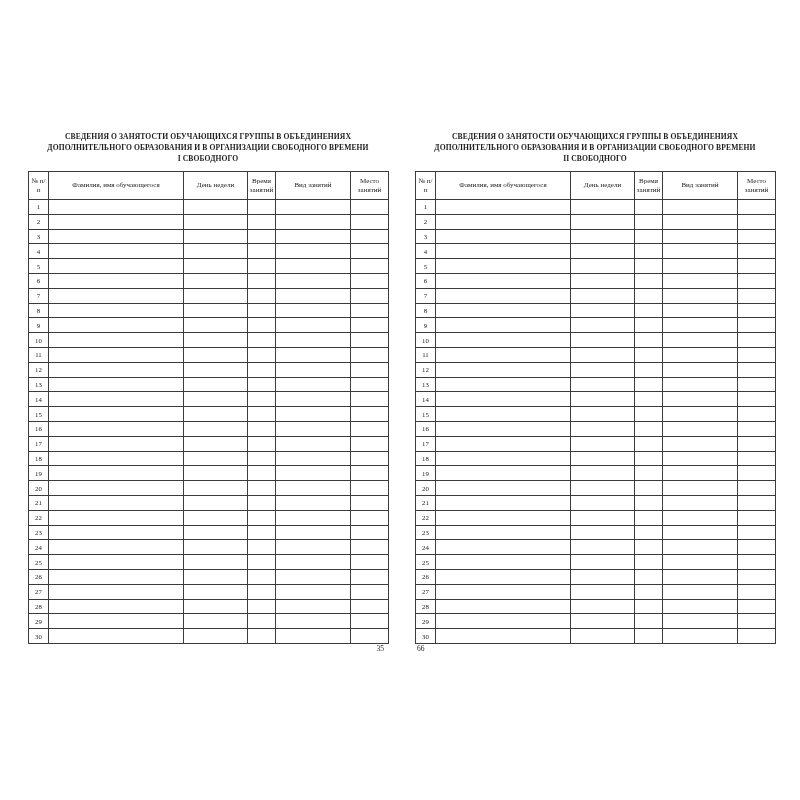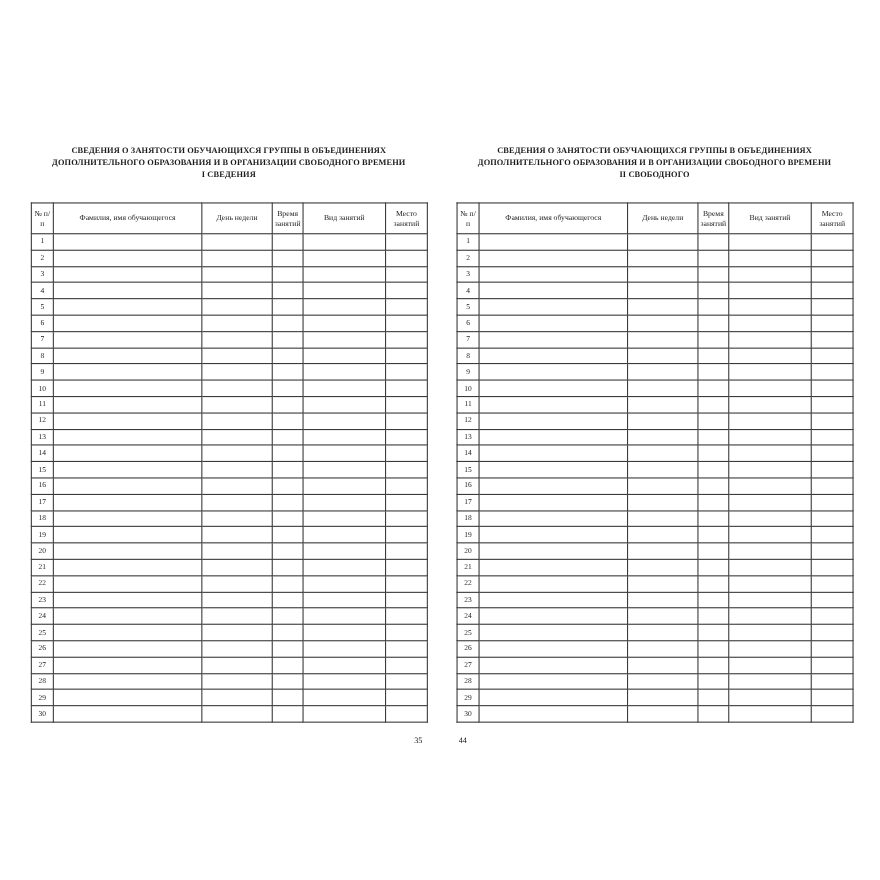--- a/index.html
+++ b/index.html
@@ -14,21 +14,21 @@
   .spread { position: absolute; inset: 0; }
   .page { position: absolute; top: 131px; width: 360px; }
   .page.left  { left: 28px; }
   .page.right { left: 415px; }
   .title {
     text-align: center;
     font-weight: bold;
     font-size: 7.6px;
     line-height: 11px;
     height: 33px;
-    margin-bottom: 20px;
+    margin-bottom: 7px;
     letter-spacing: 0.1px;
   }
   table.journal {
     border-collapse: collapse;
     table-layout: fixed;
     width: 360px;
   }
   table.journal th, table.journal td {
     border-left: 1px solid #3c3c3c;
     border-right: 1px solid #3c3c3c;
@@ -55,36 +55,36 @@
   }
   table.journal tbody td.num { text-align: center; }
   .col-num    { width: 20px; }
   .col-name   { width: 135px; }
   .col-day    { width: 64px; }
   .col-time   { width: 28px; }
   .col-kind   { width: 75px; }
   .col-place  { width: 38px; }
   .pagenum {
     font-size: 7.5px;
-    margin-top: 11px;
+    margin-top: 0;
     height: 10px;
   }
   .pagenum.right-align { text-align: right; padding-right: 4px; }
   .pagenum.left-align  { text-align: left;  padding-left: 2px; }
 </style>
 </head>
 <body>
 
 <div class="spread">
 
   <div class="page left">
     <div class="title">
       <div>СВЕДЕНИЯ О ЗАНЯТОСТИ ОБУЧАЮЩИХСЯ ГРУППЫ В ОБЪЕДИНЕНИЯХ</div>
       <div>ДОПОЛНИТЕЛЬНОГО ОБРАЗОВАНИЯ И В ОРГАНИЗАЦИИ СВОБОДНОГО ВРЕМЕНИ</div>
-      <div>I СВЕДЕНИЯ</div>
+      <div>I СВОБОДНОГО</div>
     </div>
     <table class="journal">
       <colgroup>
         <col class="col-num">
           <col class="col-name">
           <col class="col-day">
         <col class="col-time">
           <col class="col-kind">
           <col class="col-place">
       </colgroup>
@@ -605,16 +605,16 @@
           <tr>
           <td class="num">30</td>
           <td></td>
           <td></td>
           <td></td>
           <td></td>
           <td></td>
         </tr>
         </tbody>
     </table>
-    <div class="pagenum left-align">44</div>
+    <div class="pagenum left-align">66</div>
   </div>
 
 </div>
 
 </body></html>

